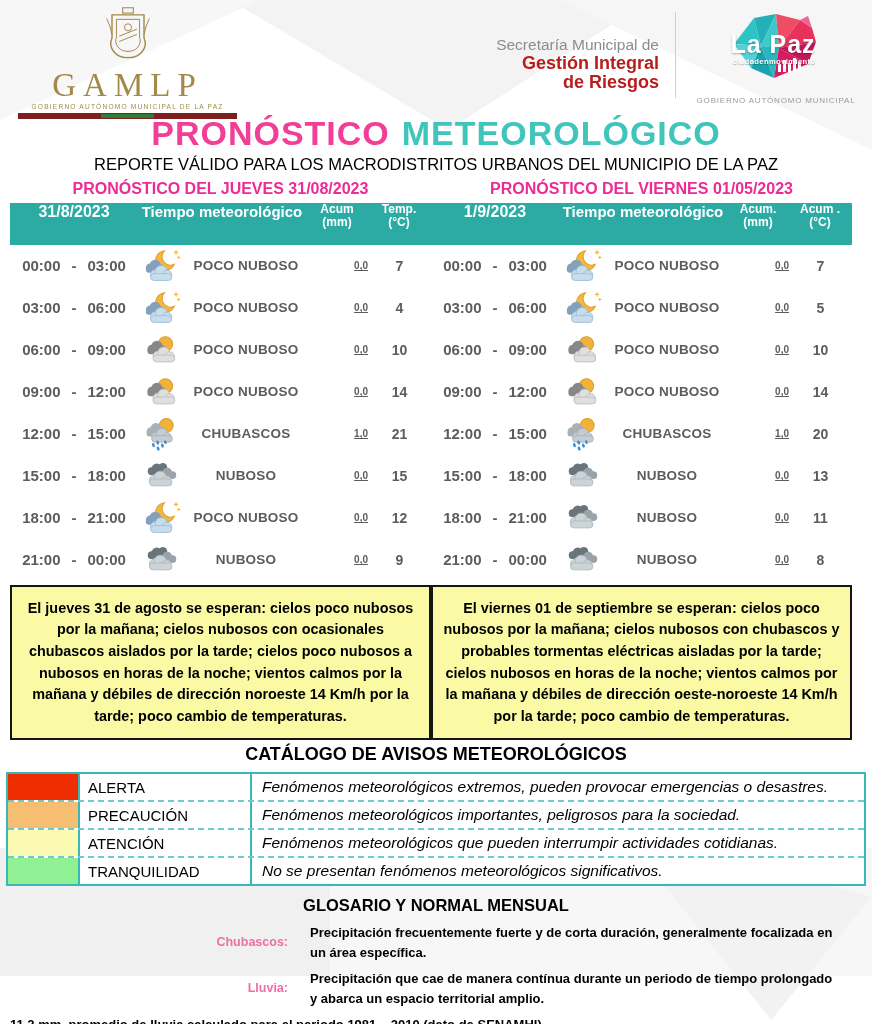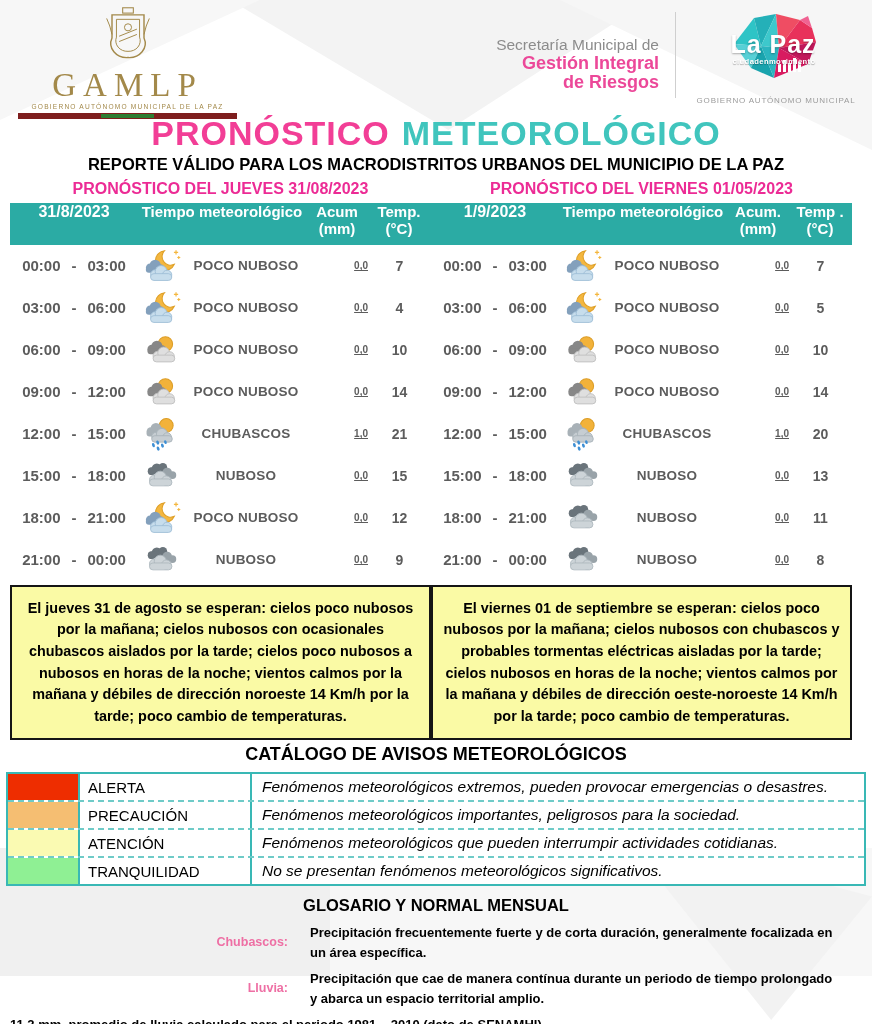--- a/index.html
+++ b/index.html
@@ -18,43 +18,43 @@
   
   .top{display:flex;align-items:flex-start;padding:6px 10px 0 10px;height:116px;box-sizing:border-box;}
   .gamlp{width:235px;text-align:center;}
   .gamlp-crest{height:64px;}
   .gamlp-word{font-family:"Liberation Serif",serif;font-size:33px;color:#A3894A;letter-spacing:7px;line-height:.95;}
   .gamlp-caption{font-size:6.6px;color:#A3894A;letter-spacing:1.2px;margin-top:2px;white-space:nowrap;}
   .gamlp-ribbon{height:6px;margin:3px 8px 0 8px;background:#7E1E1E;position:relative;}
   .gamlp-ribbon::after{content:"";position:absolute;left:38%;right:38%;top:1px;bottom:1px;background:#2e7d32;}
   .secretaria{margin-left:auto;text-align:right;padding-top:30px;white-space:nowrap;}
   .sec1{color:#8C8C8C;font-size:15.5px;}
-  .sec2{color:#ec4899;font-weight:bold;font-size:18px;line-height:1.08;}
+  .sec2{color:#b91c1c;font-weight:bold;font-size:18px;line-height:1.08;}
   .header-divider{width:1px;background:#cfcfcf;height:86px;margin:6px 14px 0 16px;}
   .lapaz{width:172px;text-align:center;}
   .lapaz-art{position:relative;width:160px;height:90px;margin:0 auto;}
   .lapaz-art svg{position:absolute;left:0;top:0;}
   .lapaz-title{position:absolute;top:24px;left:0;right:6px;color:#fff;font-weight:bold;font-size:25px;letter-spacing:1px;text-shadow:0 1px 2px rgba(0,0,0,.3);}
   .lapaz-sub{position:absolute;top:51px;left:4px;right:8px;color:#fff;font-weight:bold;font-size:7.6px;letter-spacing:.4px;text-shadow:0 1px 1px rgba(0,0,0,.3);}
   .lapaz-caption{font-size:8px;color:#9b9b9b;letter-spacing:.8px;margin-top:0;white-space:nowrap;}
 
   .main-title{text-align:center;font-size:34px;font-weight:800;letter-spacing:1px;margin:0;line-height:1.05;}
   .main-title .t1{color:#F23E96;margin-right:12px;}
   .main-title .t2{color:#40C5BD;}
-  .subtitle{text-align:center;font-weight:bold;font-size:16.5px;margin-top:3px;}
+  .subtitle{text-align:center;font-weight:normal;font-size:16.5px;margin-top:3px;}
 
   
   .columns{display:flex;gap:0;padding:5px 10px 0 10px;}
   .fcol{width:421px;}
   .fcol-title{color:#EC2B95;font-weight:bold;font-size:16px;text-align:center;margin:1px 0 5px 0;}
   .fhead{display:flex;align-items:flex-start;background:#2BABA4;color:#fff;font-weight:bold;height:42px;}
   .hc{text-align:center;}
   .hc-date{width:128px;font-size:16px;}
   .hc-tiempo{width:168px;font-size:15px;}
-  .hc-acum,.hc-temp{width:62px;font-size:15px;line-height:1.15;}
+  .hc-acum,.hc-temp{width:62px;font-size:12px;line-height:1.15;}
   .frow{display:flex;align-items:center;height:42px;color:#5C5C5C;font-weight:bold;}
   .c-time{width:128px;display:flex;justify-content:center;gap:11px;font-size:15px;}
   .c-icon{width:48px;text-align:center;line-height:0;}
   .c-cond{width:120px;text-align:center;font-size:13.5px;letter-spacing:.2px;}
   .c-acum{width:62px;text-align:right;font-size:10px;text-decoration:underline;}
   .c-temp{width:63px;text-align:center;font-size:14px;}
   .summary{box-sizing:border-box;width:100%;min-height:134px;margin-top:4px;border:2px solid #151515;
            background:#FAFAA5;text-align:center;font-weight:bold;font-size:14.4px;line-height:1.5;padding:11px 7px;}
 
   .fuente{text-align:right;padding-right:12px;font-weight:bold;font-size:15px;margin-top:2px;}
@@ -391,21 +391,21 @@
           <div class="fcol-title">PRONÓSTICO DEL VIERNES 01/05/2023</div>
           <div class="ftable">
             <div class="fhead">
               <div class="hc hc-date">1/9/2023</div>
               <div class="hc hc-tiempo">Tiempo meteorológico</div>
               <div class="hc hc-acum">
                 <div>Acum.</div>
                 <div>(mm)</div>
               </div>
               <div class="hc hc-temp">
-                <div>Temp .</div>
+                <div>Acum .</div>
                 <div>(°C)</div>
               </div>
             </div>
             <div class="frow">
               <div class="c-time">
                 <span>00:00</span>
                 <span>-</span>
                 <span>03:00</span>
               </div>
               <div class="c-icon"><svg viewBox="0 0 44 40" width="38" height="34">

